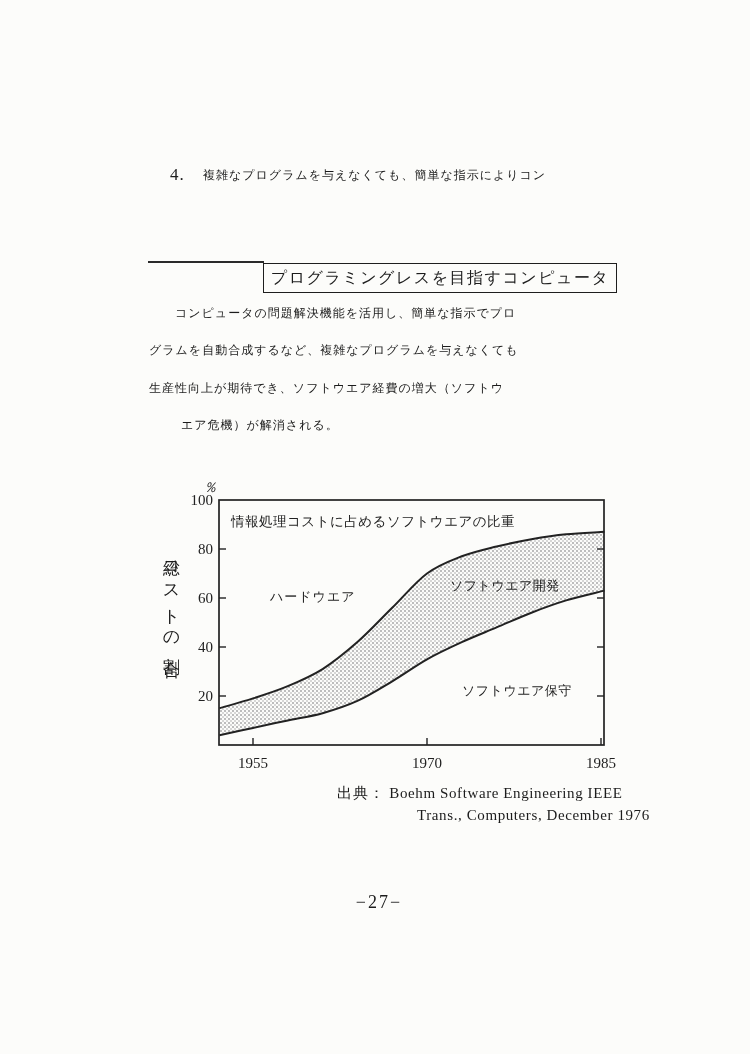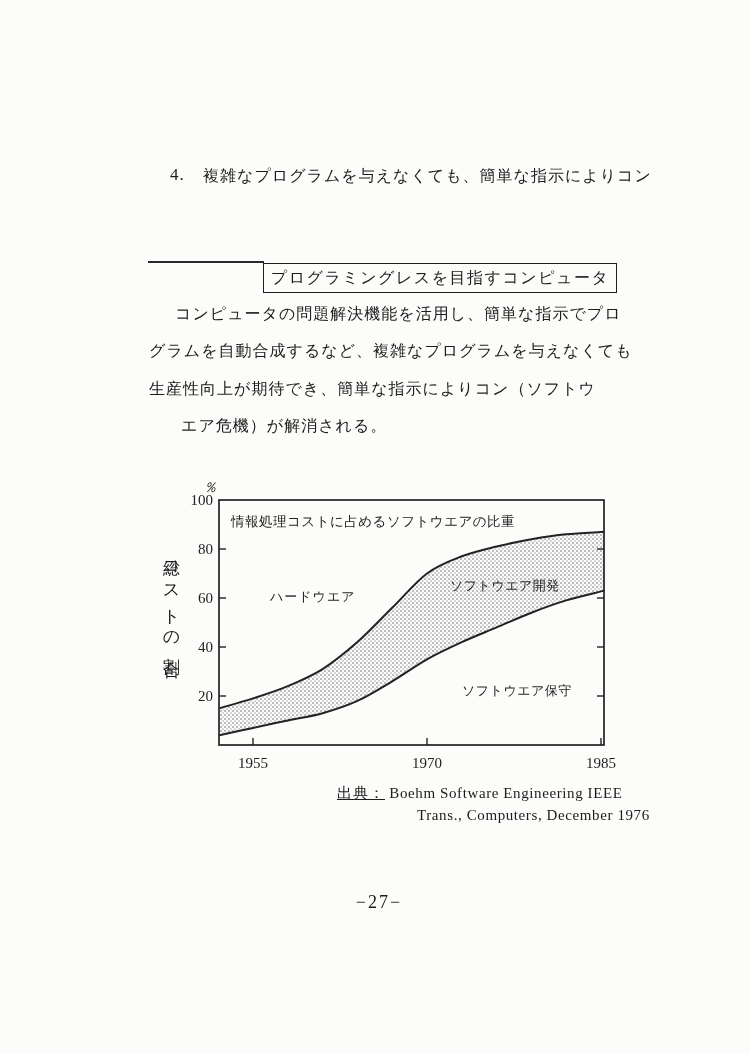--- a/index.html
+++ b/index.html
@@ -7,21 +7,21 @@
     width:750px;height:1054px;
     background:#f4f4f2;
     font-family:"Liberation Serif","DejaVu Serif",serif;
     color:#1c1c1c;
     -webkit-font-smoothing:antialiased;
   }
   .page{
     position:relative;width:750px;height:1054px;
     background:#fcfcfa;overflow:hidden;
   }
-  .jp{letter-spacing:1px;font-size:16px;line-height:21px;white-space:nowrap;}
+  .jp{letter-spacing:1px;font-size:12px;line-height:21px;white-space:nowrap;}
 
   
   .item-number{position:absolute;left:170px;top:164px;font-size:17px;}
   .item-line1{position:absolute;left:203px;top:165px;}
   .item-line2{position:absolute;left:170px;top:200px;}
 
   
   .leader-line{position:absolute;left:148px;top:261px;width:116px;height:2px;background:#2a2a2a;}
   .heading-box{
     position:absolute;left:263px;top:246px;width:352px;height:28px;
@@ -41,21 +41,21 @@
   .chart-svg{position:absolute;left:140px;top:462px;width:510px;height:318px;}
   .y-axis-title{
     position:absolute;left:159px;top:546px;height:160px;width:24px;
     writing-mode:vertical-rl;text-orientation:upright;
     font-size:17px;letter-spacing:4px;white-space:nowrap;
   }
 
   
   .citation{position:absolute;left:337px;top:784px;font-size:15px;letter-spacing:.6px;white-space:nowrap;}
   .citation .c2{position:absolute;left:36px;top:23px;margin-left:44px;}
-  .cit-label{letter-spacing:1px;text-decoration:underline;}
+  .cit-label{letter-spacing:1px;}
 
   
   .page-number{
     position:absolute;left:4px;top:892px;width:750px;text-align:center;
     font-size:18px;letter-spacing:2px;
   }
 </style>
 </head>
 <body>
 
@@ -63,21 +63,21 @@
 
   <span class="item-number jp">4.</span>
   <span class="item-line1 jp">複雑なプログラムを与えなくても、簡単な指示によりコン</span>
 
   <div class="leader-line"></div>
   <div class="heading-box">プログラミングレスを目指すコンピュータ</div>
 
   <div class="para">
     <div class="pline jp">コンピュータの問題解決機能を活用し、簡単な指示でプロ</div>
     <div class="pline jp">グラムを自動合成するなど、複雑なプログラムを与えなくても</div>
-    <div class="pline jp">生産性向上が期待でき、簡単な指示によりコン（ソフトウ</div>
+    <div class="pline jp">生産性向上が期待でき、ソフトウエア経費の増大（ソフトウ</div>
     <div class="pline jp">エア危機）が解消される。</div>
   </div>
 
   <div class="y-axis-title">総コストの割合</div>
 
   <svg class="chart-svg" viewBox="0 0 510 318" xmlns="http://www.w3.org/2000/svg">
       <defs>
         <pattern id="stipple" width="4" height="4" patternUnits="userSpaceOnUse">
           <circle cx="1" cy="1" r="1" fill="#a8a8a8"></circle>
           <circle cx="3" cy="3" r="0.8" fill="#a8a8a8"></circle>

